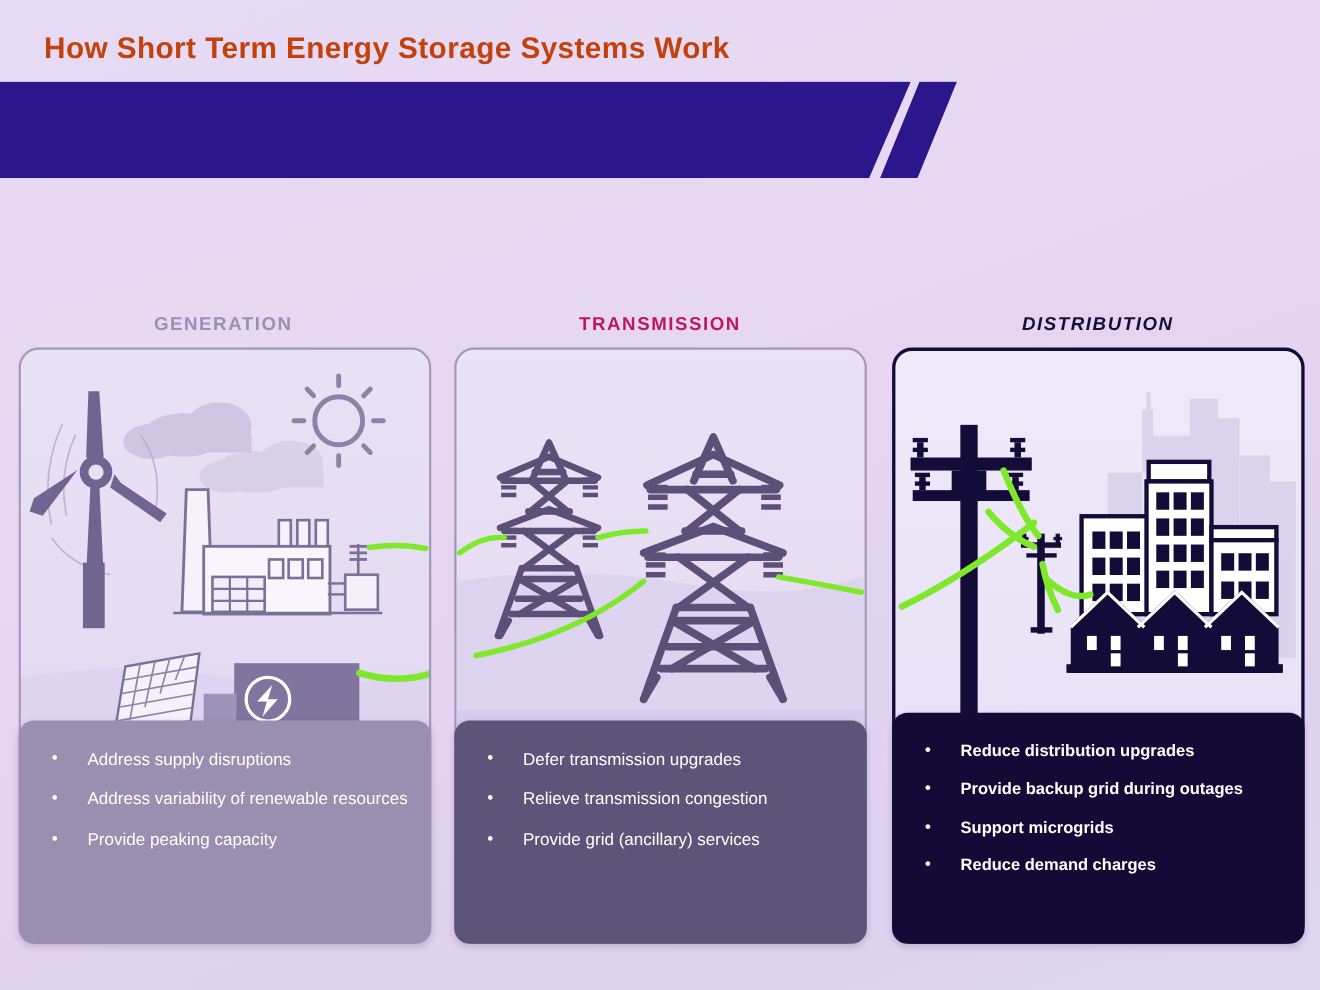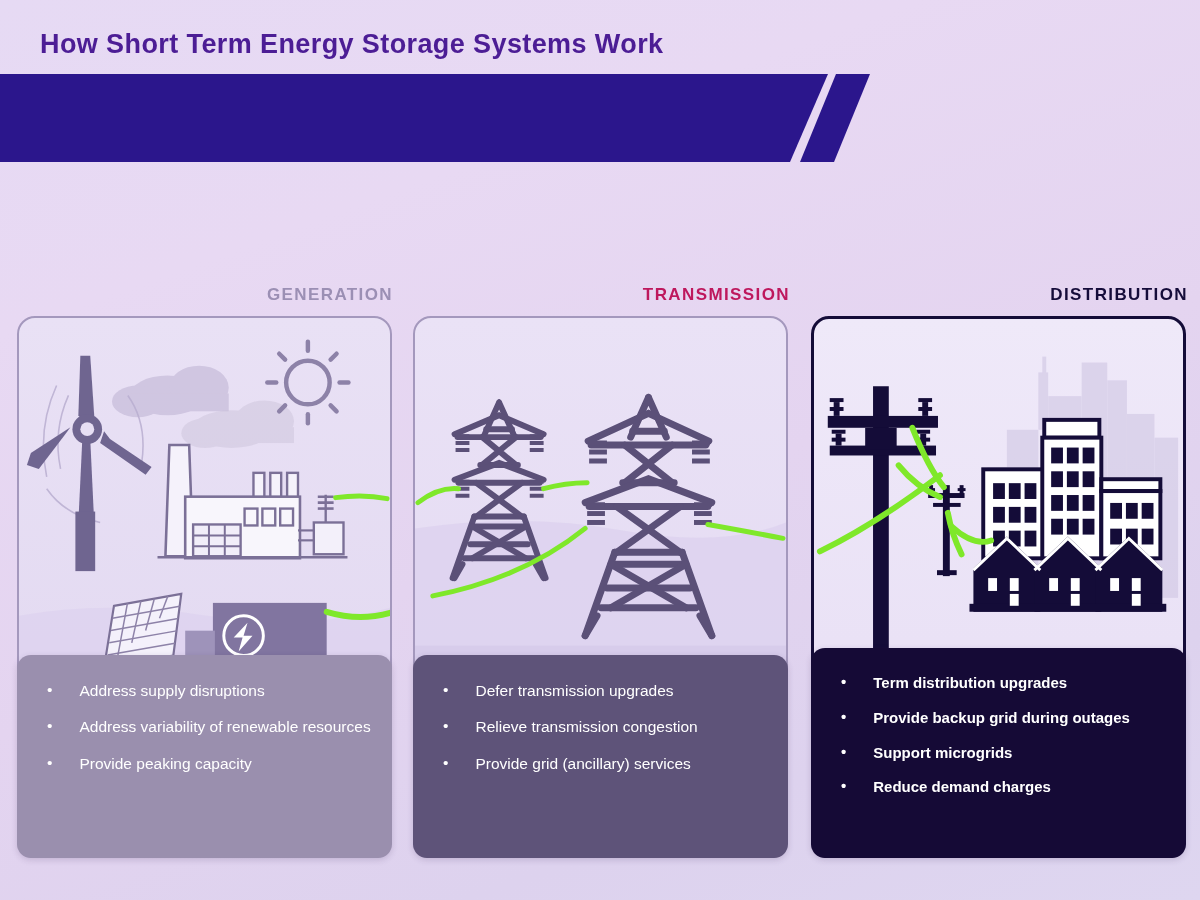--- a/index.html
+++ b/index.html
@@ -29,40 +29,40 @@
     position: absolute;
     top: 0; height: 88px;
     background: #2b168c;
   }
   .hdr-slash.s1 { left: 800px; width: 70px; clip-path: polygon(36px 0, 70px 0, 34px 88px, 0 88px); }
   .hdr-title {
     position: absolute;
     left: 40px; top: 0;
     height: 88px;
     display: flex; align-items: center;
-    color: #4c1d95;
+    color: #c2410c;
     font-size: 27px;
     font-weight: bold;
     letter-spacing: 0.4px;
     white-space: nowrap;
   }
 
   
   .sec-label {
     position: absolute;
     top: 285px;
     width: 380px;
-    text-align: right;
+    text-align: center;
     font-size: 17px;
     font-weight: bold;
     letter-spacing: 1.4px;
   }
   .sec-label.l1 { left: 13px;  color: #9b8fb4; }
   .sec-label.l2 { left: 410px; color: #be185d; }
-  .sec-label.l3 { left: 808px; color: #150c3a; }
+  .sec-label.l3 { left: 808px; color: #150c3a; font-style: italic; }
 
   
   .panel {
     position: absolute;
     top: 316px;
     width: 375px;
     height: 542px;
     border-radius: 18px;
     overflow: hidden;
   }
@@ -475,21 +475,21 @@
   </div>
   <div class="bullet">
     <span class="dot">•</span>
     <span class="txt">Provide grid (ancillary) services</span>
   </div>
 </div>
 
 <div class="footer f3">
   <div class="bullet">
     <span class="dot">•</span>
-    <span class="txt">Term distribution upgrades</span>
+    <span class="txt">Reduce distribution upgrades</span>
   </div>
   <div class="bullet">
     <span class="dot">•</span>
     <span class="txt">Provide backup grid during outages</span>
   </div>
   <div class="bullet">
     <span class="dot">•</span>
     <span class="txt">Support microgrids</span>
   </div>
   <div class="bullet">

